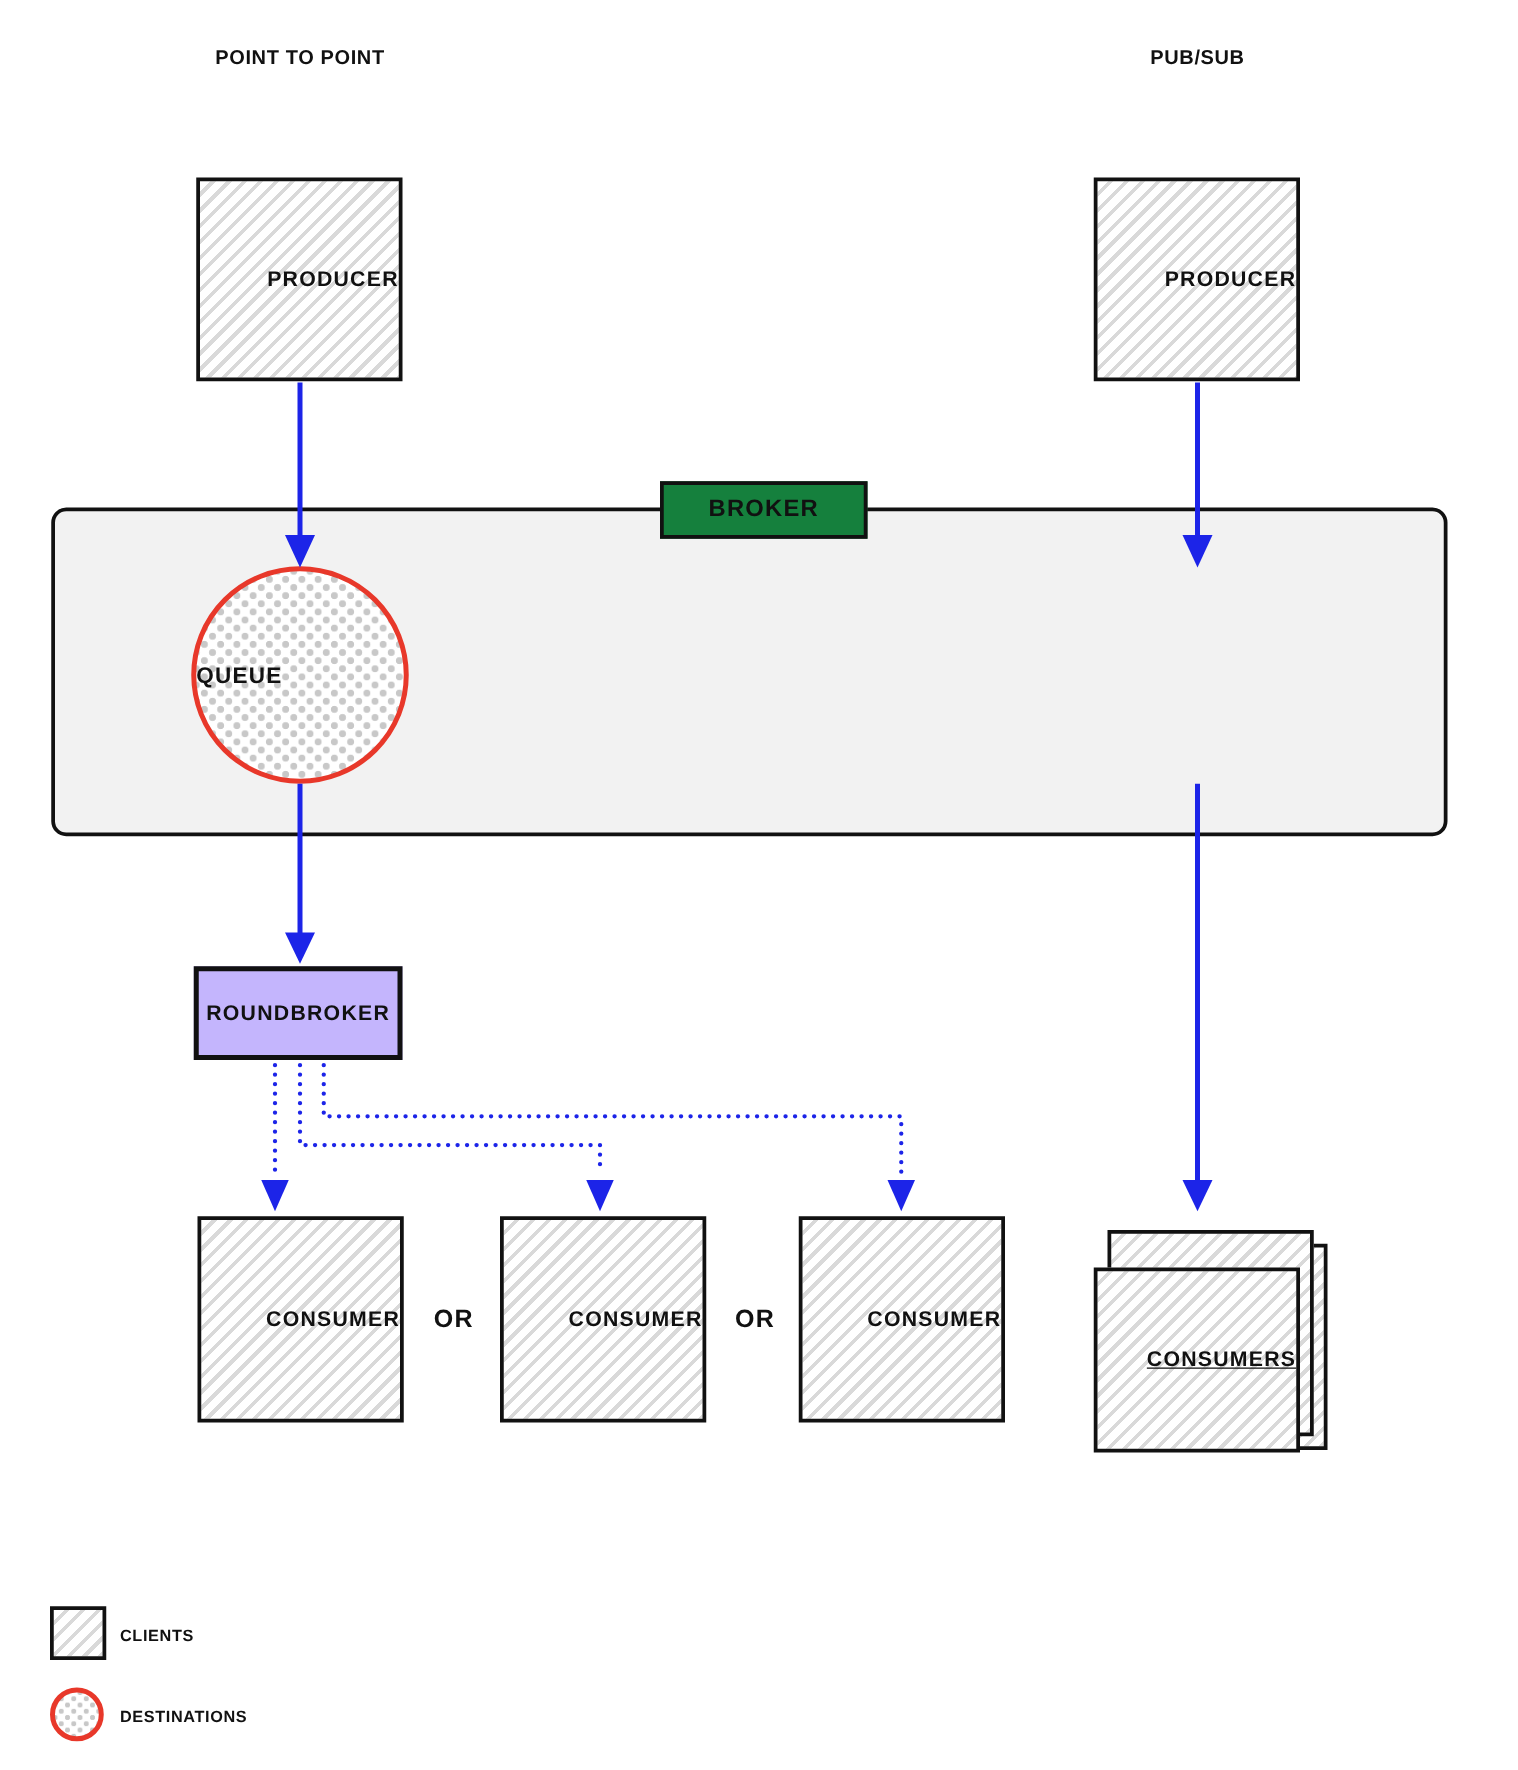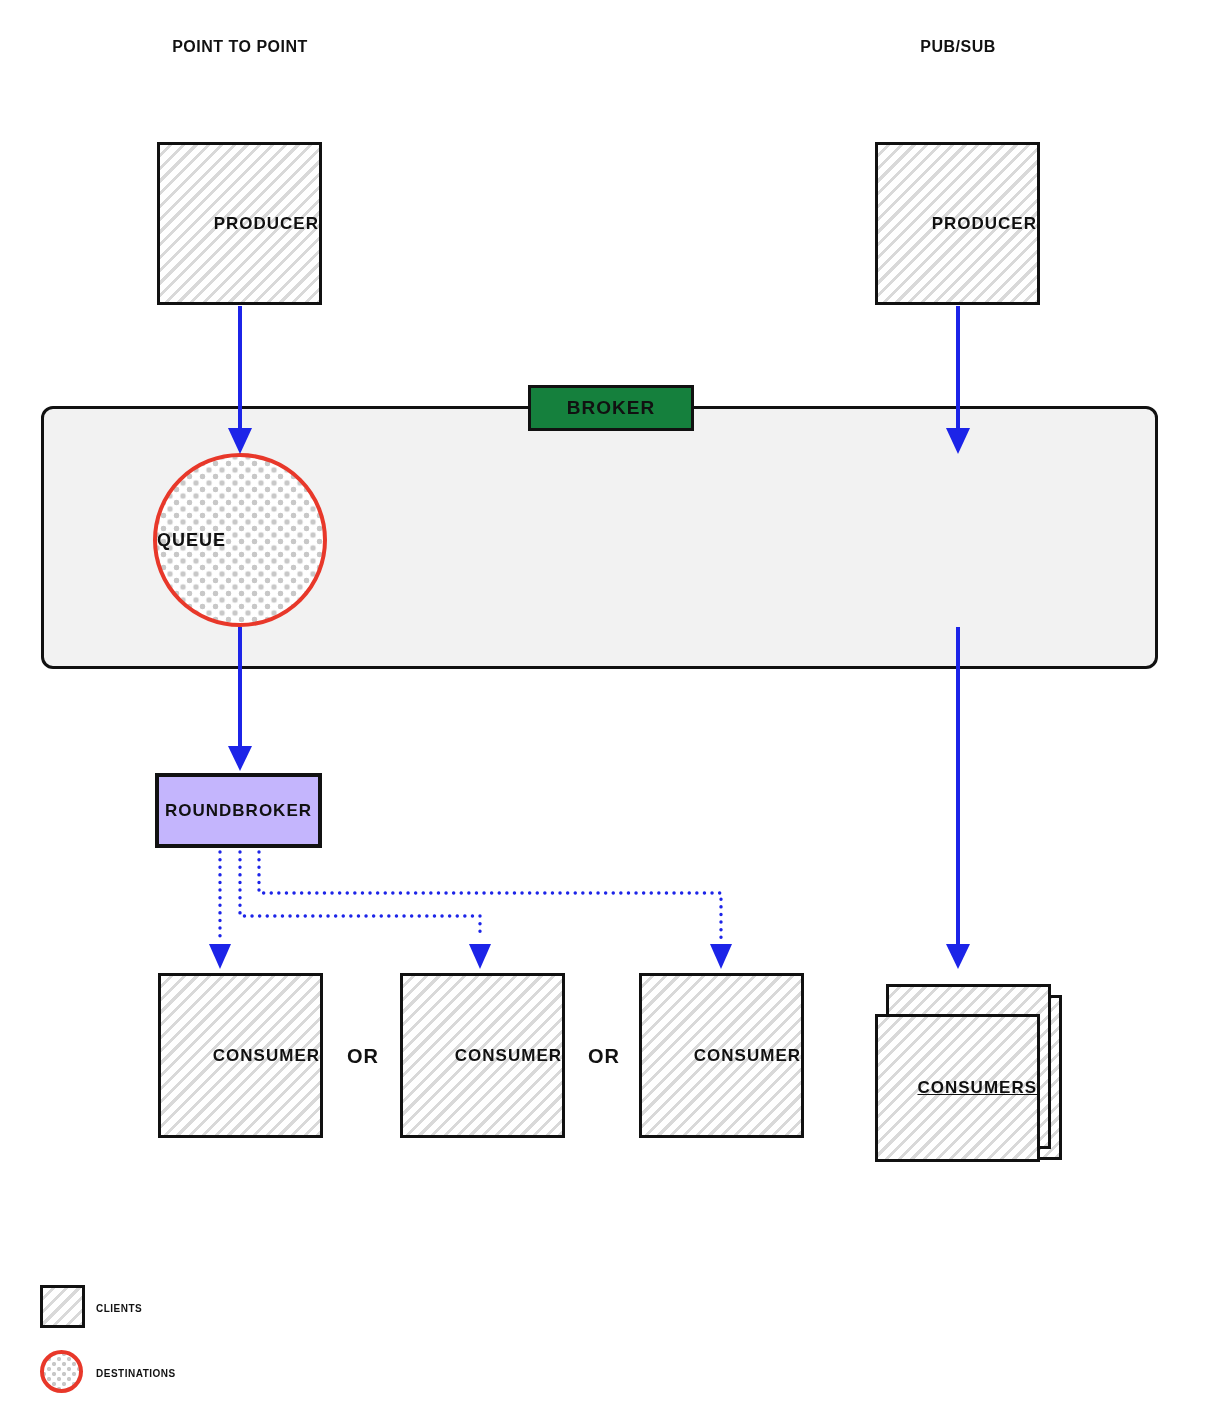--- a/index.html
+++ b/index.html
@@ -69,21 +69,21 @@
     left:40px;top:1350px;width:43px;height:43px;border:4px solid var(--destination-red);
     border-radius:50%;
     background-color:#fff;
     background-image:
       radial-gradient(var(--dot-fill) 1.9px, rgba(0,0,0,0) 2.3px),
       radial-gradient(var(--dot-fill) 1.9px, rgba(0,0,0,0) 2.3px);
     background-size:10px 10px;
     background-position:0 0, 5px 5px;
   }
   .legend-label{
-    font-size:10px;font-weight:bold;letter-spacing:.5px;transform:translateY(-50%);
+    font-size:13px;font-weight:bold;letter-spacing:.5px;transform:translateY(-50%);
     white-space:nowrap;
   }
   svg.overlay{position:absolute;left:0;top:0;z-index:4;pointer-events:none;}
   .blue-line{stroke:var(--arrow-blue);stroke-width:4;fill:none;}
   .blue-dotted{
     stroke:var(--arrow-blue);stroke-width:3.4;fill:none;
     stroke-dasharray:0.1 7.5;stroke-linecap:round;
   }
   .blue-head{fill:var(--arrow-blue);stroke:none;}
 </style>

